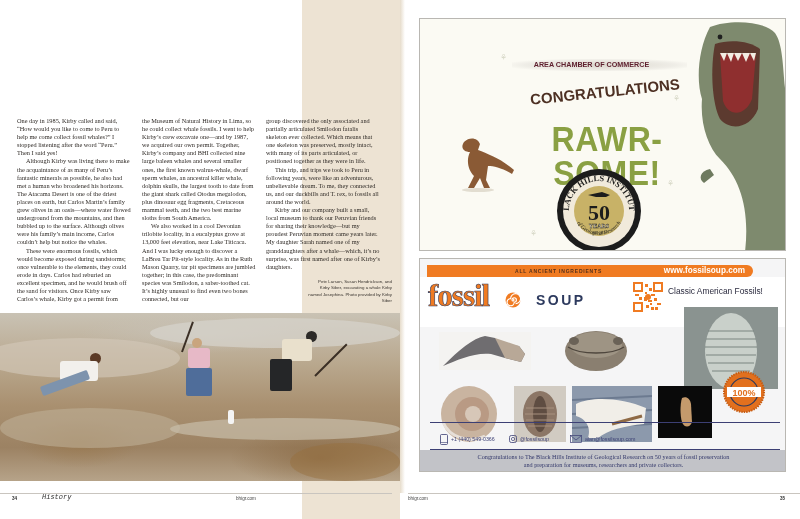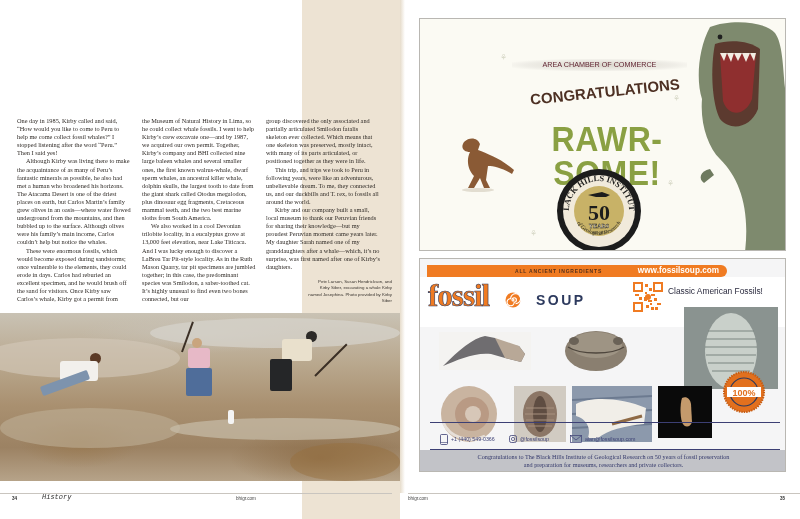--- a/index.html
+++ b/index.html
@@ -66,22 +66,22 @@
     font-size: 21px; color: #5e1f2e; letter-spacing: 0.5px; transform: scaleY(1.15); transform-origin: top;
   }
   .hc-heart {
     position: absolute; left: 44px; top: -1px; width: 34px; height: 28px;
   }
   .hc-sub-band {
     position: absolute; left: 92px; top: 40px; width: 175px; height: 12px;
     background: radial-gradient(ellipse at center, #dad6cc 0%, rgba(230,228,222,0.6) 60%, transparent 80%);
   }
   .hc-sub {
-    position: absolute; left: 92px; top: 41px; width: 175px; text-align: center;
-    font-family: "Liberation Sans", sans-serif; font-weight: normal; font-size: 7.2px; color: #5e1f2e;
+    position: absolute; left: 84px; top: 41px; width: 175px; text-align: center;
+    font-family: "Liberation Sans", sans-serif; font-weight: bold; font-size: 7.2px; color: #5e1f2e;
   }
   .congrats {
     position: absolute; left: 100px; top: 56px; width: 170px; height: 28px;
     font-family: "Liberation Sans", sans-serif; font-weight: bold; color: #4d3023;
   }
   .congrats span { position: absolute; font-size: 15px; }
   .on50 {
     position: absolute; left: 130px; top: 83px; width: 100px; text-align: center;
     font-family: "Liberation Sans", sans-serif; font-weight: bold; font-size: 7.6px; color: #4d3023; line-height: 11px;
   }
@@ -92,21 +92,21 @@
   }
   .trex-big { position: absolute; left: 270px; top: 0; width: 100px; height: 233px; }
   .trex-small { position: absolute; left: 34px; top: 117px; width: 66px; height: 56px; }
   .bhi-seal { position: absolute; left: 136px; top: 149px; width: 86px; height: 86px; }
   .footprint { position: absolute; font-size: 8px; color: #d6d7c6; }
 
   .ad2 {
     position: absolute; left: 419px; top: 258px; width: 367px; height: 214px;
     background: #f5f5f6; border: 1.5px solid #b9b7b2; overflow: hidden;
   }
-  .fs-topbar { position: absolute; left: 7px; top: 6px; width: 300px; height: 12px; background: #f07b22; border-radius: 0 7px 7px 0; }
+  .fs-topbar { position: absolute; left: 7px; top: 6px; width: 326px; height: 12px; background: #f07b22; border-radius: 0 7px 7px 0; }
   .fs-tag {
     position: absolute; left: 88px; top: 3px; font-family: "Liberation Sans", sans-serif; font-weight: bold;
     font-size: 5px; color: #55311c; letter-spacing: 0.8px;
   }
   .fs-url {
     position: absolute; right: 8px; top: 1px; font-family: "Liberation Sans", sans-serif; font-weight: bold;
     font-size: 8.2px; color: #ffffff;
   }
   .fs-header { position: absolute; left: 0; top: 18px; width: 367px; height: 50px; background: #ffffff; }
   .fs-logo-script {

